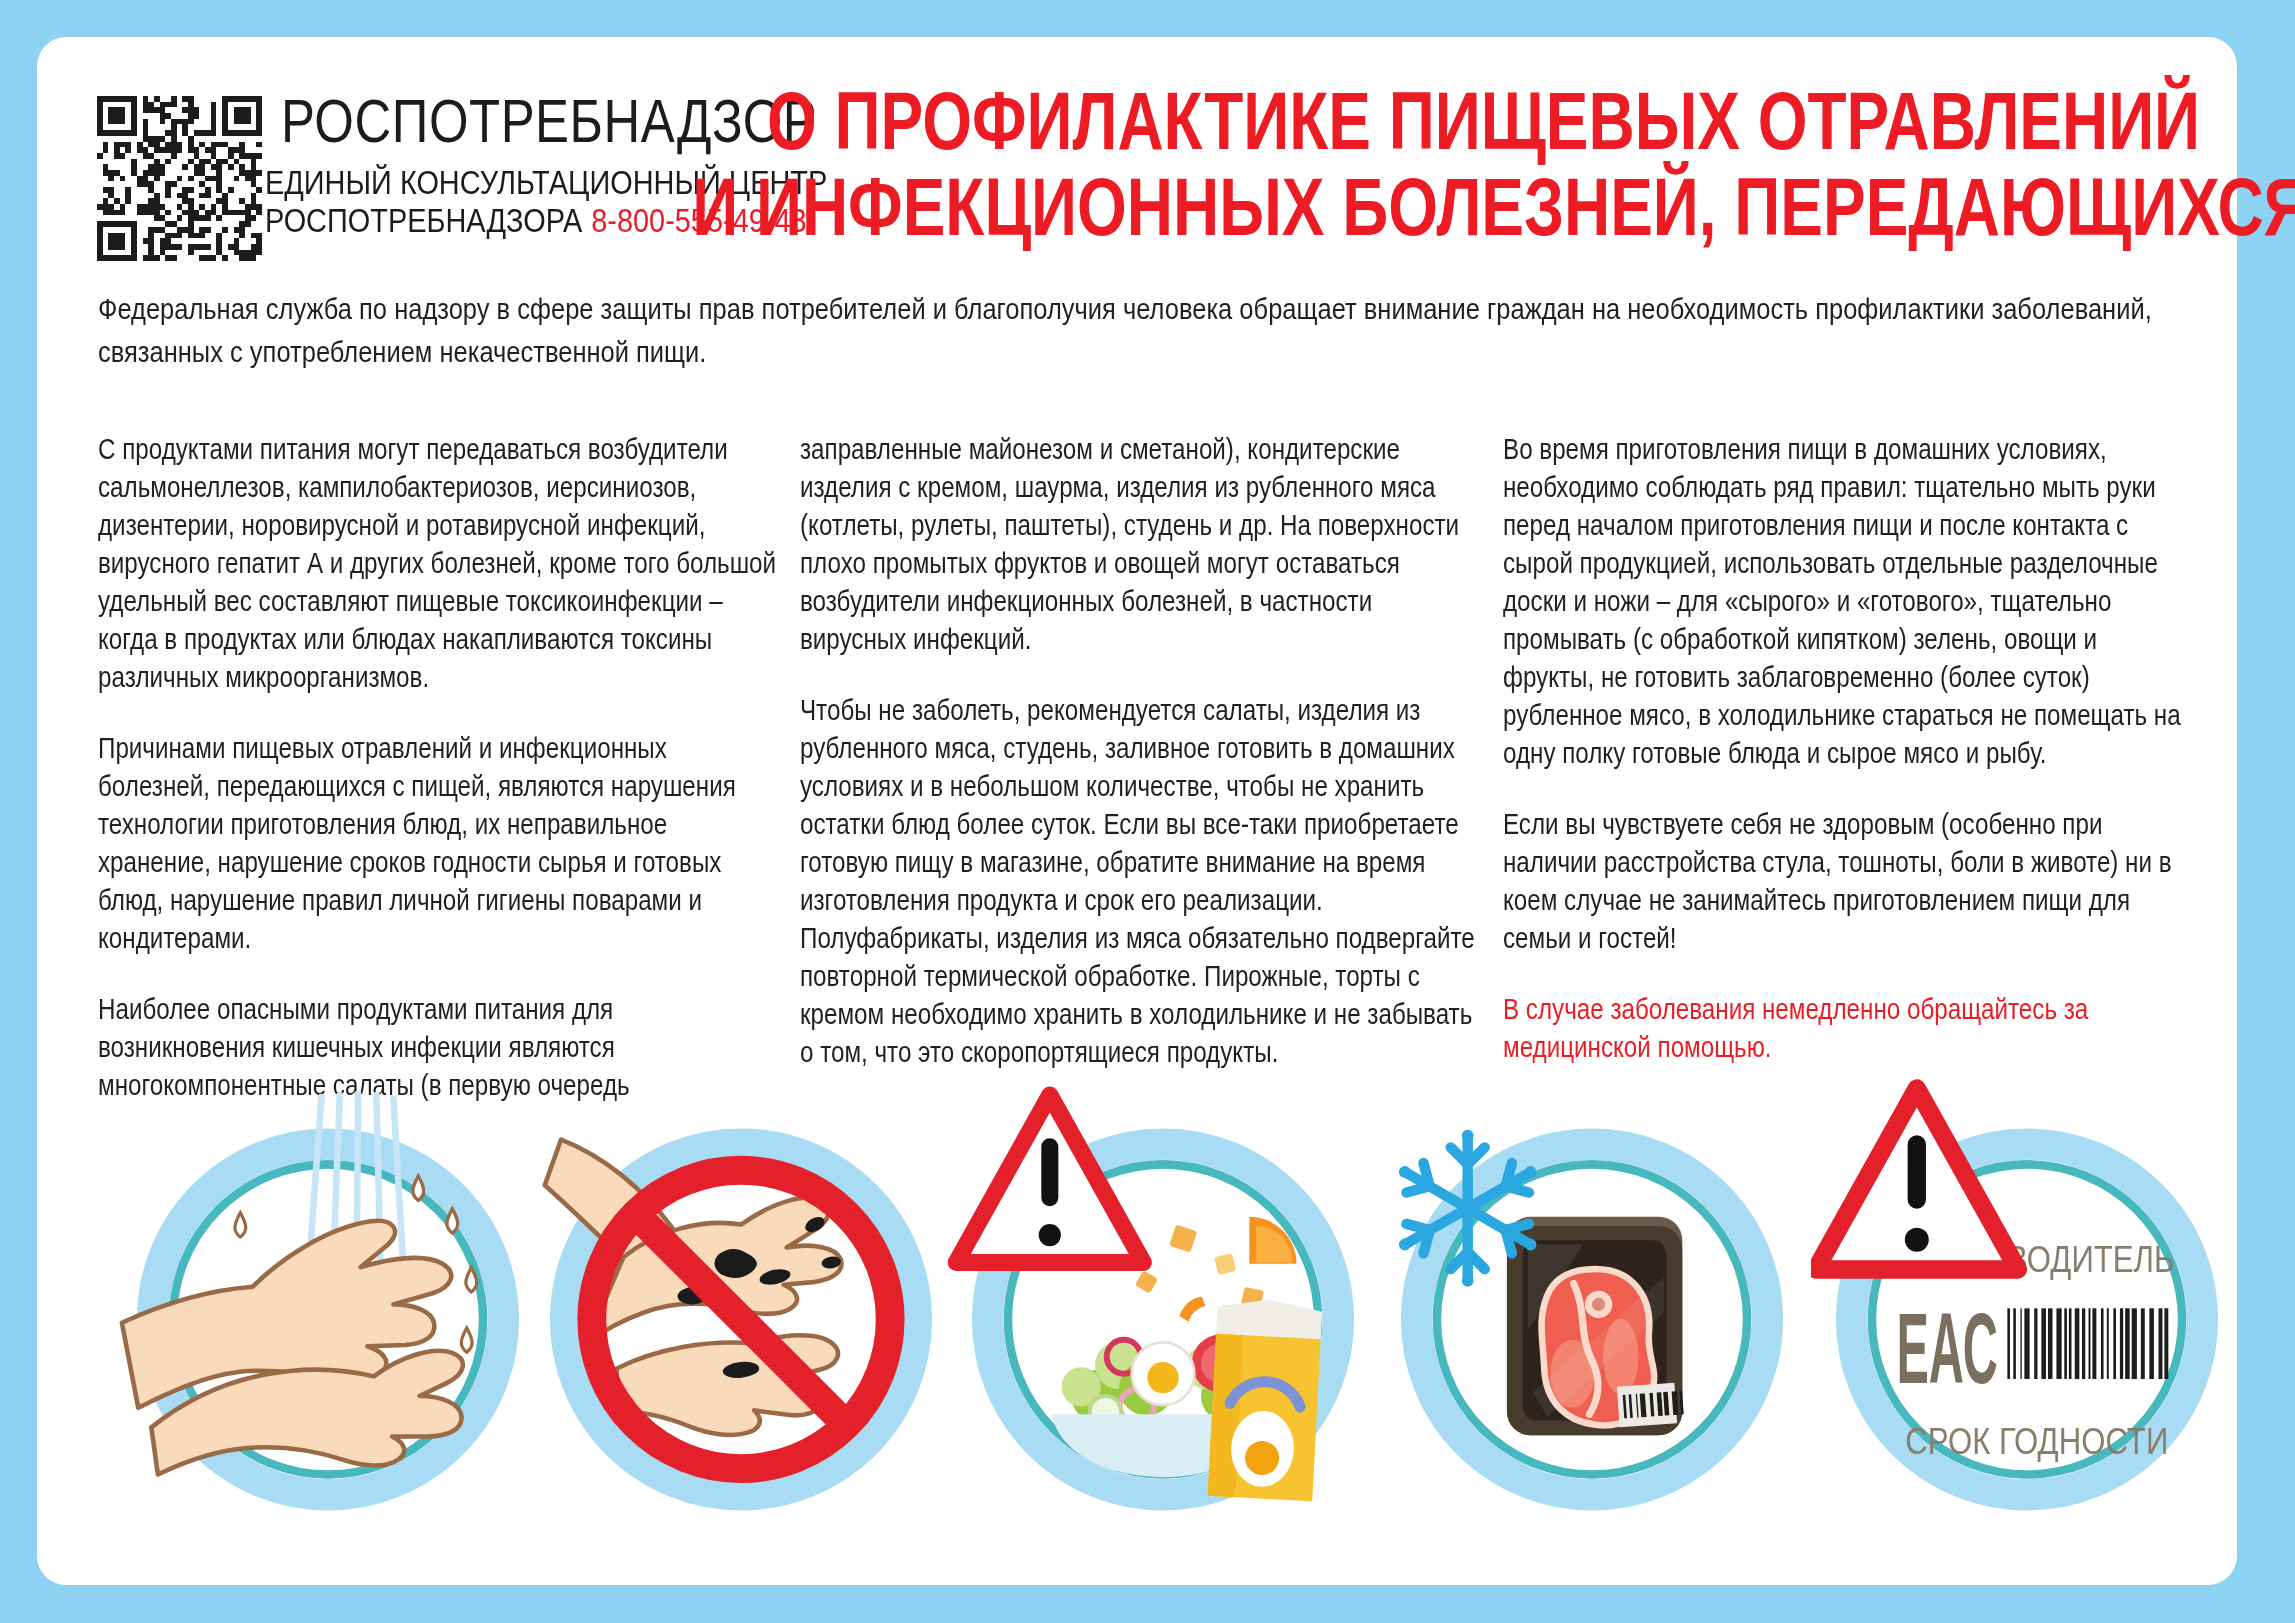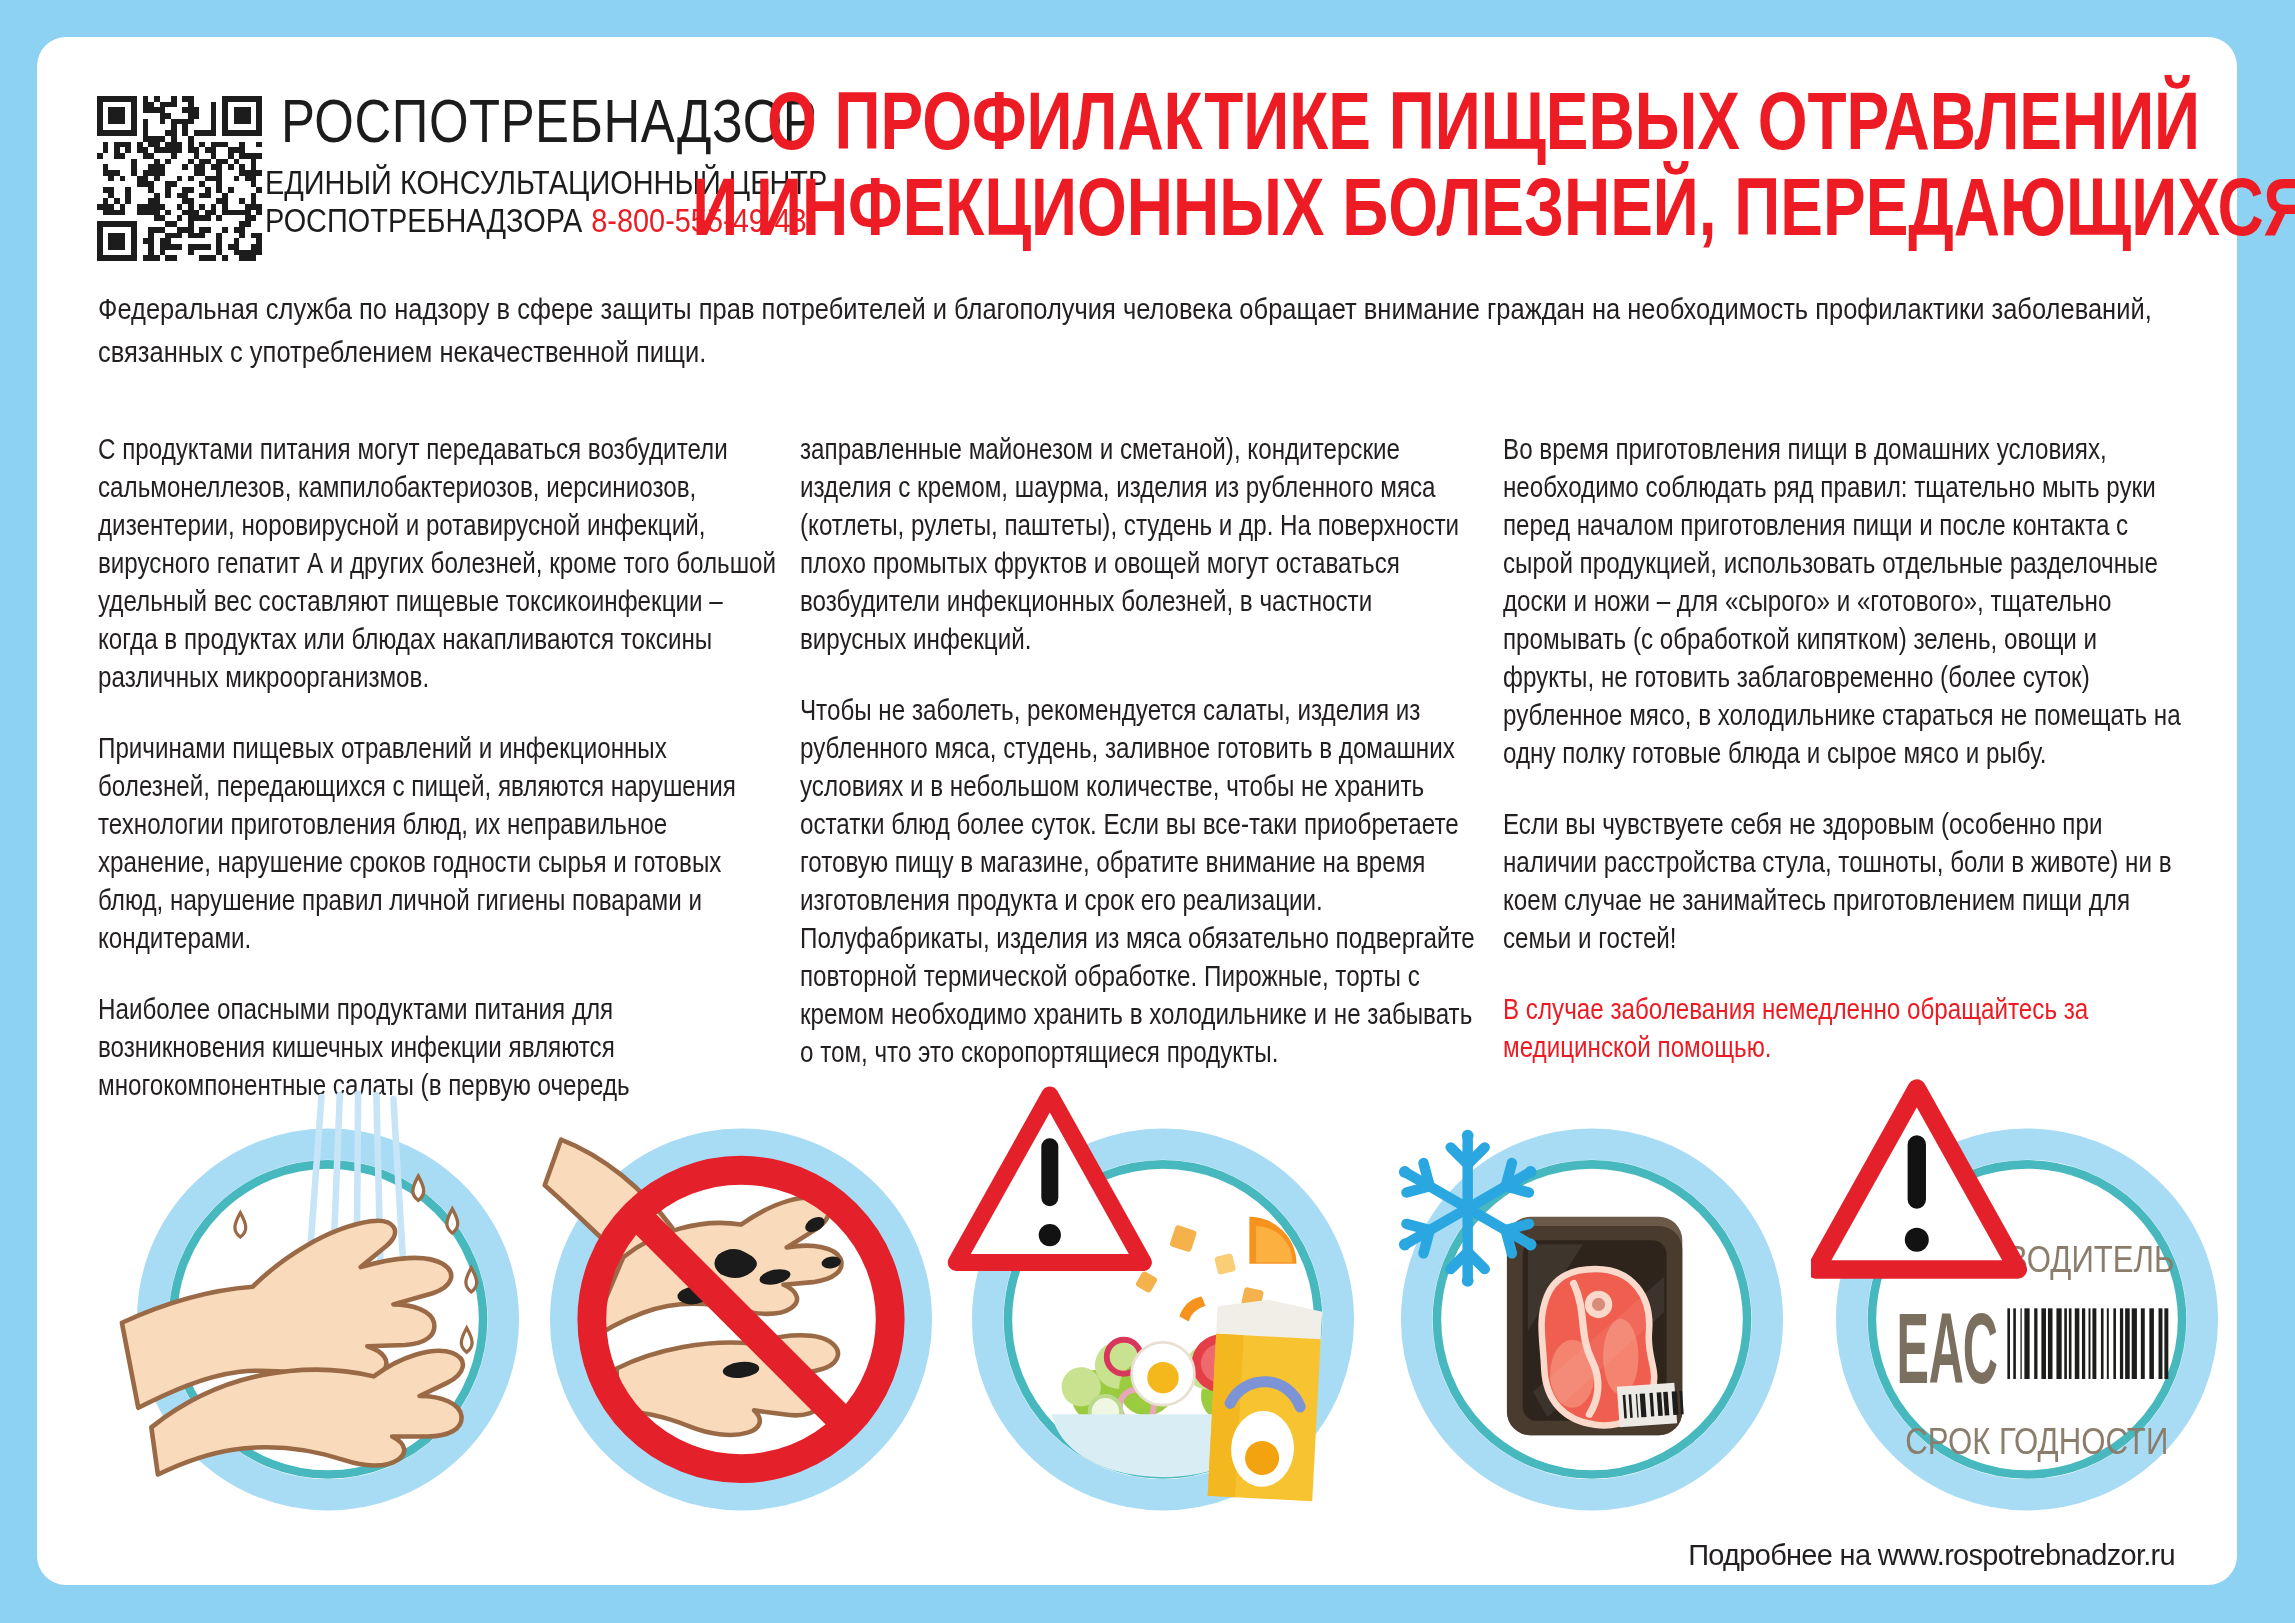--- a/index.html
+++ b/index.html
@@ -551,16 +551,15 @@
           <rect x="240" y="0" width="6" height="108" fill="#1d1d1b"></rect>
         </g>
       <text class="label-text" transform="translate(345,600) scale(0.85,1)" text-anchor="middle" font-size="56" fill="#8A7D6C">СРОК ГОДНОСТИ</text>
       <g transform="translate(-8,-14) scale(1.08)">
         <path d="M157,52 L300,308 L14,308 Z" fill="#ffffff" stroke="#E4202A" stroke-width="26" stroke-linejoin="round"></path>
         <rect x="144" y="118" width="26" height="104" rx="13" fill="#121212"></rect>
         <circle cx="157" cy="266" r="17" fill="#121212"></circle>
       </g>
     </svg>
 
-    <div class="footer">Подробнее на www.rospotrebnadzor.ru</div>
   </div>
 </div>
 
 
 </body></html>

